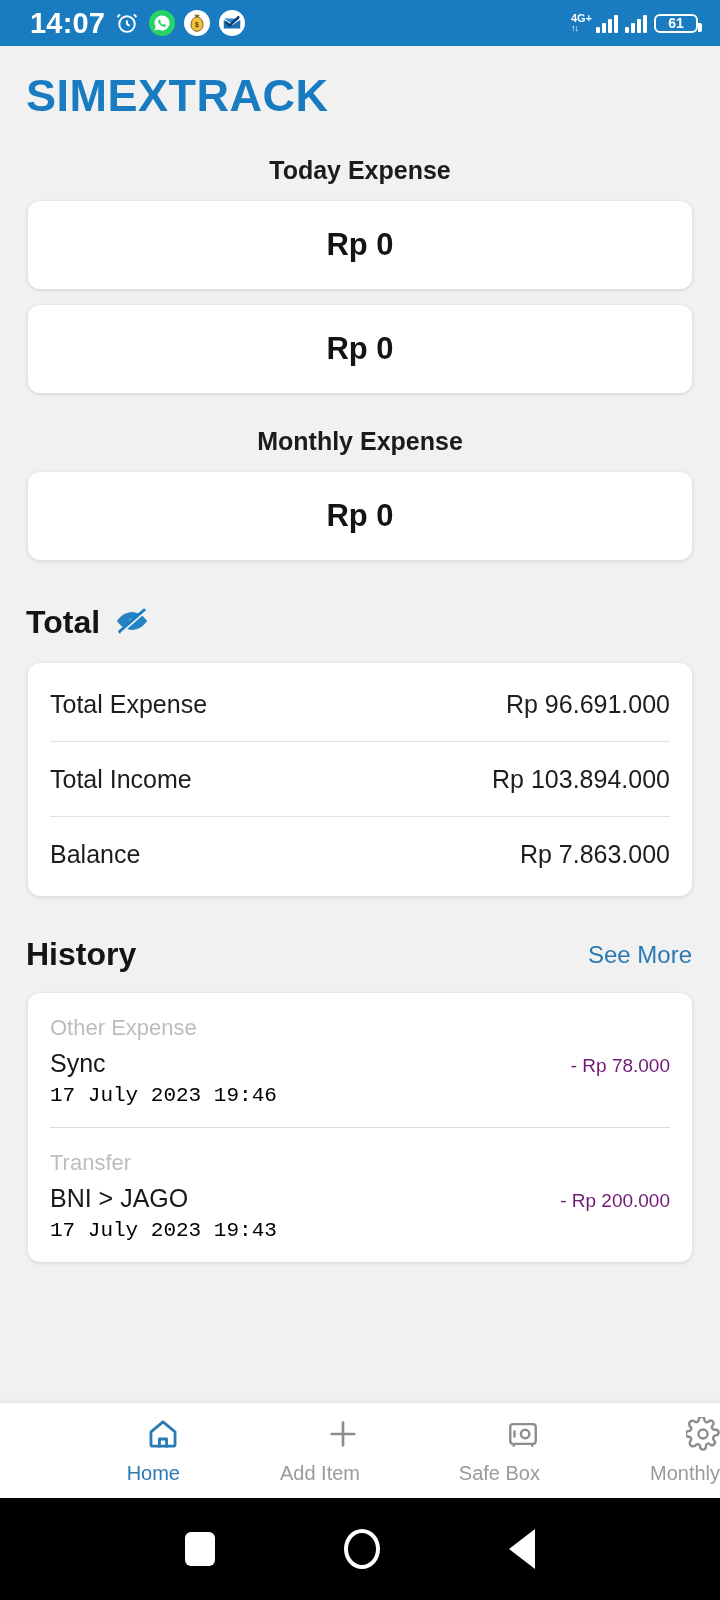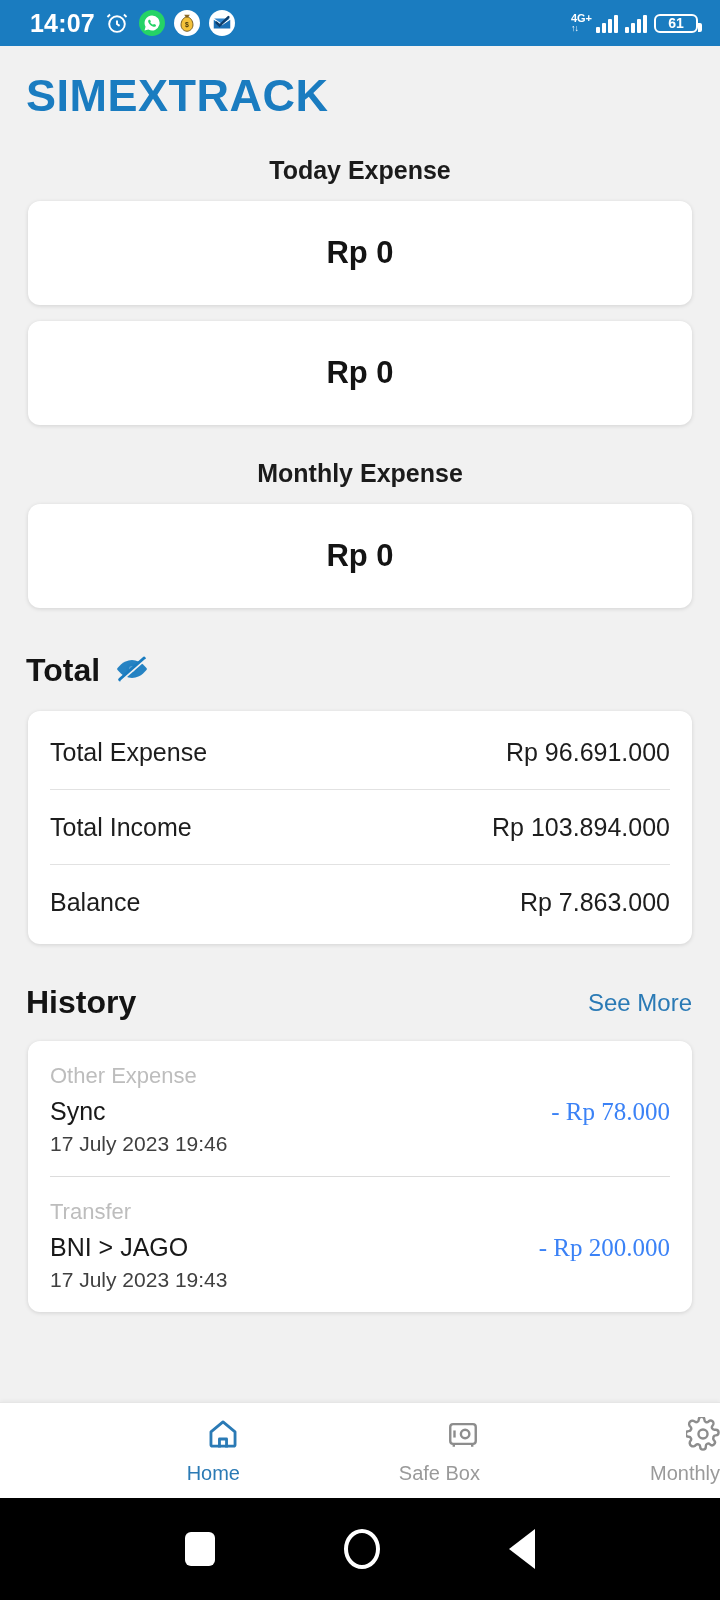--- a/index.html
+++ b/index.html
@@ -11,21 +11,21 @@
   }
   .phone { position:relative; width:720px; height:1600px; background:#f1f1f1; display:flex; flex-direction:column; }
 
   
   .statusbar {
     height:46px; background:#1a7cc0; color:#fff;
     display:flex; align-items:center; justify-content:space-between;
     padding:0 22px 0 30px; flex:0 0 46px;
   }
   .sb-left { display:flex; align-items:center; gap:9px; }
-  .sb-time { font-size:25px; font-weight:600; letter-spacing:.2px; }
+  .sb-time { font-size:29px; font-weight:600; letter-spacing:.2px; }
   .sb-right { display:flex; align-items:center; gap:7px; }
   .ic { display:block; }
   .appicon { width:26px; height:26px; border-radius:50%; display:flex; align-items:center; justify-content:center; overflow:hidden; }
   .wa { background:#25d366; }
   .moneybag { background:#fff; }
   .mailic { background:#fff; }
   .net4g { display:flex; flex-direction:column; align-items:flex-start; line-height:1; margin-right:-3px; }
   .net4g .t { font-size:11px; font-weight:700; }
   .net4g .b { font-size:9px; font-weight:700; letter-spacing:-1px; }
   .bars { display:flex; align-items:flex-end; gap:2px; height:20px; }
@@ -44,21 +44,21 @@
     font-size:45px; font-weight:800; color:#1a7cc0;
     letter-spacing:.5px; padding:24px 0 0 26px;
   }
 
   .section-label {
     text-align:center; font-size:25px; font-weight:700; color:#1b1b1b;
     margin-top:34px;
   }
   .amount-card {
     margin:16px 28px 0 28px; background:#fff; border-radius:12px;
-    height:104px; display:flex; align-items:center; justify-content:center;
+    height:88px; display:flex; align-items:center; justify-content:center;
     box-shadow:0 1px 4px rgba(0,0,0,.13);
   }
   .amount-card .val { font-size:31px; font-weight:800; color:#141414; }
 
   .total-head {
     display:flex; align-items:center; gap:14px;
     margin:44px 0 0 26px;
   }
   .total-head .txt { font-size:32px; font-weight:800; color:#141414; }
 
@@ -83,22 +83,22 @@
 
   .hist-card {
     margin:20px 28px 0 28px; background:#fff; border-radius:12px;
     padding:0 22px; box-shadow:0 1px 4px rgba(0,0,0,.13);
   }
   .hitem { padding:22px 0 20px 0; border-bottom:1px solid #dcdcdc; }
   .hitem:last-child { border-bottom:none; }
   .hcat { font-size:22px; color:#bdbdbd; }
   .hmid { display:flex; justify-content:space-between; align-items:baseline; margin:8px 0 6px; }
   .htitle { font-size:25px; color:#191919; }
-  .hamt { font-size:25px; color:#3b82f6; font-weight:500;font-family:Liberation Serif, serif; }
-  .hdate { font-size:21px; color:#404040; }
+  .hamt { font-size:19px; color:#701a75; font-weight:500; }
+  .hdate { font-size:21px; color:#000000;font-family:Liberation Mono, monospace; }
 
   
   .tabbar {
     flex:0 0 96px; background:#fff; display:flex; align-items:center;
     border-top:1px solid #e6e6e6; box-shadow:0 -1px 4px rgba(0,0,0,.05);
   }
   .tab { flex:1; display:flex; flex-direction:column; align-items:flex-end; justify-content:center; gap:7px; }
   .tab .lbl { font-size:20px; color:#9a9a9a; }
   .tab.active .lbl { color:#2a7ab5; }
 
@@ -245,20 +245,28 @@
     <div class="tab active">
       <span>
         <svg width="34" height="34" viewBox="0 0 24 24" fill="none" stroke="#2a7ab5" stroke-width="2" stroke-linejoin="round">
           <path d="M3.5 10.5L12 3.5l8.5 7v9a1 1 0 01-1 1h-15a1 1 0 01-1-1z"></path>
           <path d="M9.5 21.5v-6h5v6"></path>
         </svg>
       </span>
       <span class="lbl">Home</span>
     </div>
 
+    <div class="tab">
+      <span>
+        <svg width="34" height="34" viewBox="0 0 24 24" fill="none" stroke="#8d8d8d" stroke-width="1.9" stroke-linecap="round">
+          <path d="M12 4v16M4 12h16"></path>
+        </svg>
+      </span>
+      <span class="lbl">Add Item</span>
+    </div>
 
     <div class="tab">
       <span>
         <svg width="34" height="34" viewBox="0 0 24 24" fill="none" stroke="#8d8d8d" stroke-width="1.7" stroke-linejoin="round">
           <rect x="3" y="5" width="18" height="14" rx="2"></rect>
           <circle cx="13.5" cy="12" r="3"></circle>
           <path d="M6 9.5v5"></path>
           <path d="M5.5 19v2M18.5 19v2"></path>
         </svg>
       </span>

